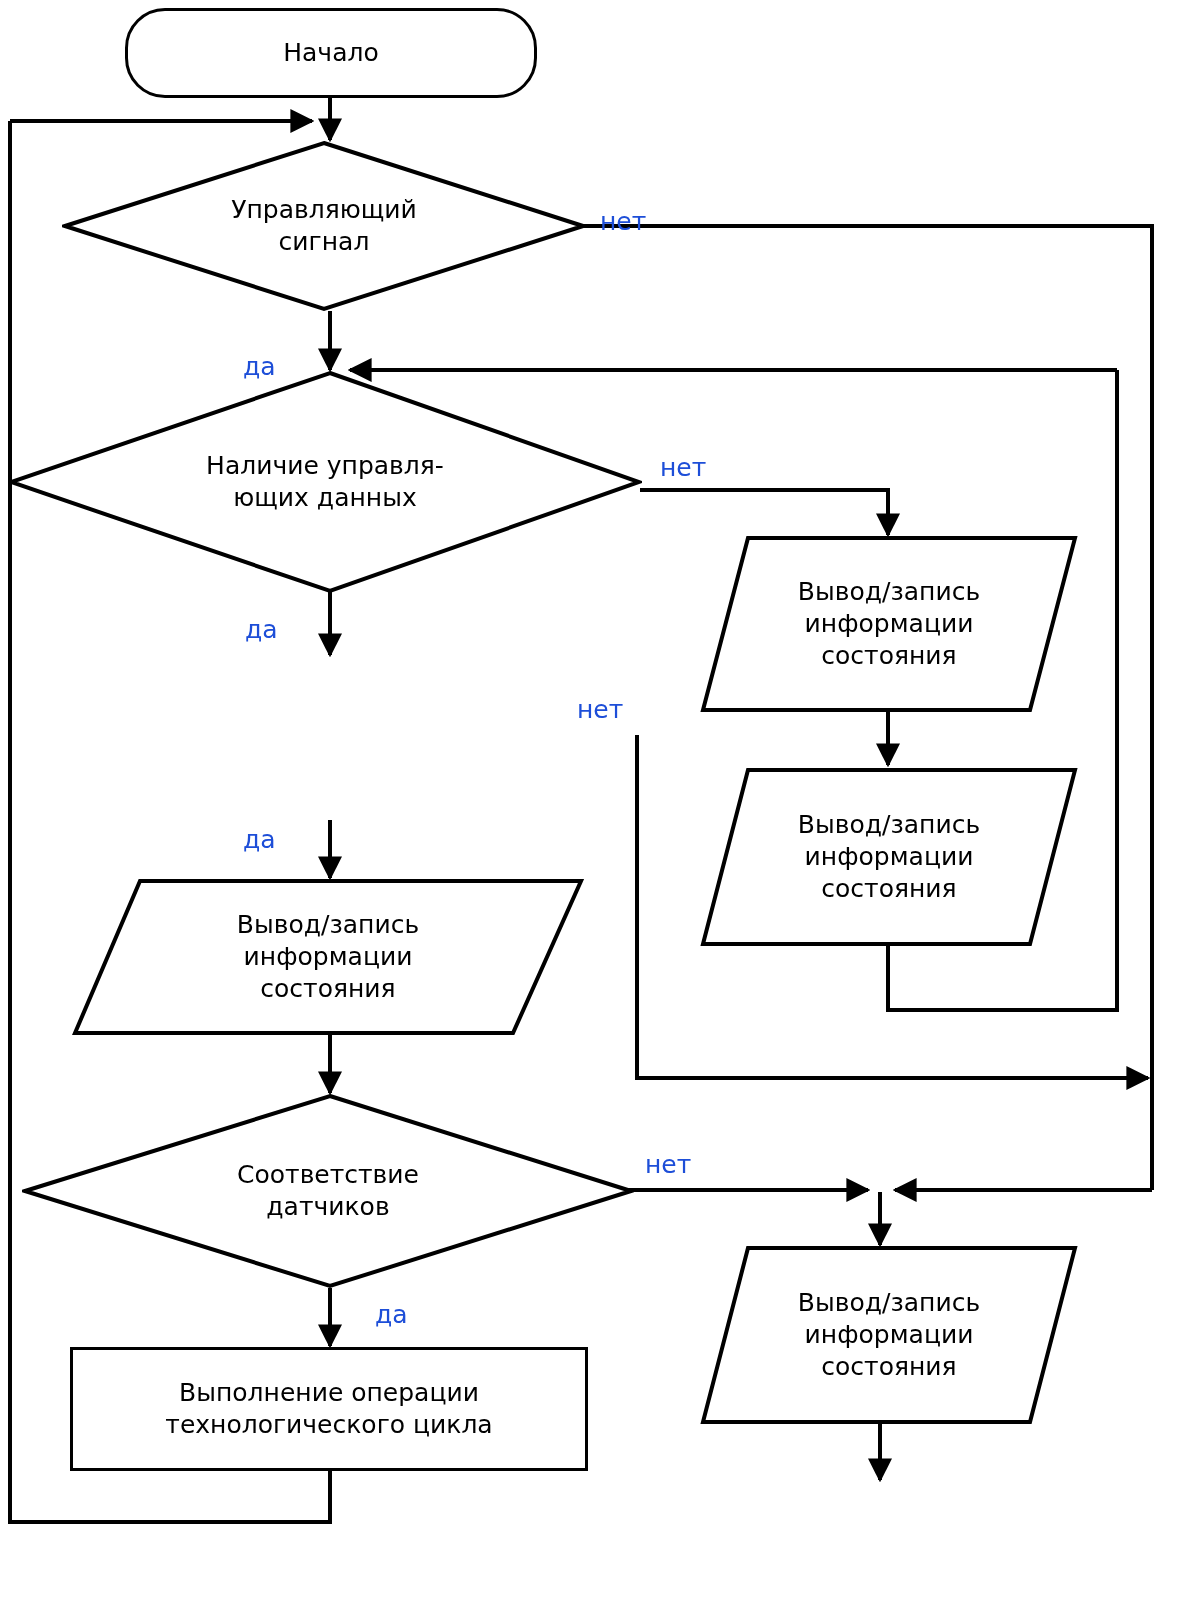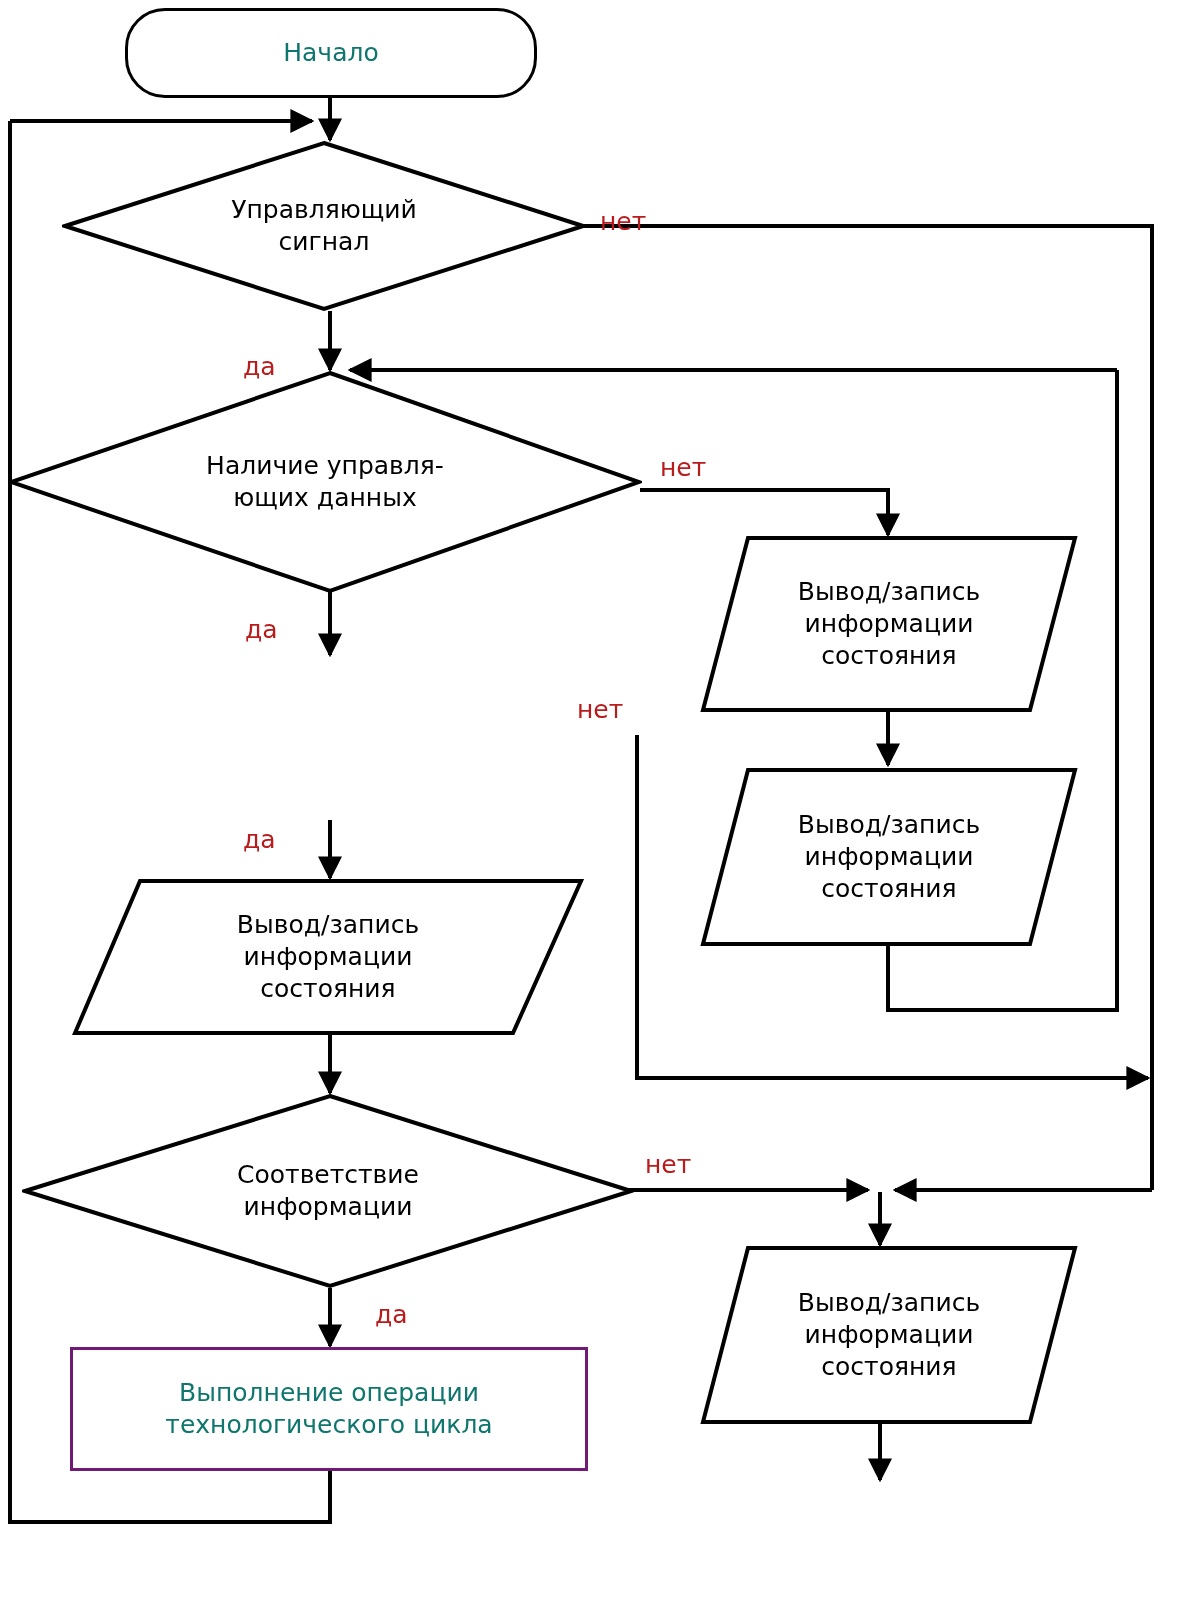--- a/index.html
+++ b/index.html
@@ -22,32 +22,32 @@
     width: 1187px;
     height: 1602px;
   }
   .node {
     position: absolute;
     box-sizing: border-box;
     display: flex;
     align-items: center;
     justify-content: center;
     text-align: center;
-    color: #0f766e;
+    color: #000000;
     font-size: 25px;
     line-height: 1.28;
     white-space: pre-line;
   }
   .terminator {
     border: 3px solid #000;
     border-radius: 40px;
     background: #fff;
   }
   .process {
-    border: 3px solid #701a75;
+    border: 3px solid #000000;
     background: #fff;
   }
   .decision-wrap, .io-wrap {
     position: absolute;
   }
   .decision-wrap svg, .io-wrap svg {
     position: absolute;
     left: 0;
     top: 0;
   }
@@ -62,21 +62,21 @@
     justify-content: center;
     text-align: center;
     white-space: pre-line;
     font-size: 25px;
     line-height: 1.28;
     color: #000;
   }
   .edge-label {
     position: absolute;
     font-size: 25px;
-    color: #b91c1c;
+    color: #1d4ed8;
     white-space: nowrap;
   }
 </style>
 </head>
 <body>
 
 <div id="canvas">
 
   <svg class="edges" viewBox="0 0 1187 1602">
     <defs>
@@ -170,21 +170,21 @@
     <div class="shape-label">Вывод/запись
 информации
 состояния</div>
   </div>
 
   <div class="decision-wrap" style="left:22px; top:1093px; width:612px; height:196px;">
     <svg width="612" height="196" viewBox="0 0 612 196">
       <polygon points="308,3 609,98 308,193 3,98" fill="#fff" stroke="#000" stroke-width="4"></polygon>
     </svg>
     <div class="shape-label" style="padding-right:30px;">Соответствие
-информации</div>
+датчиков</div>
   </div>
 
   <div class="node process" style="left:70px; top:1347px; width:518px; height:124px;">
     <span>Выполнение операции
 технологического цикла</span>
   </div>
 
   <div class="io-wrap" style="left:700px; top:1245px; width:378px; height:180px;">
     <svg width="378" height="180" viewBox="0 0 378 180">
       <polygon points="48,3 375,3 330,177 3,177" fill="#fff" stroke="#000" stroke-width="4"></polygon>

